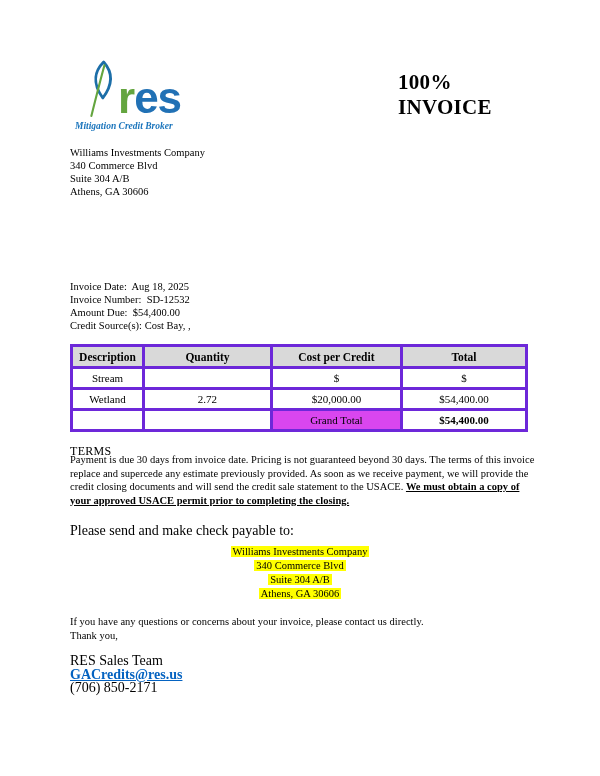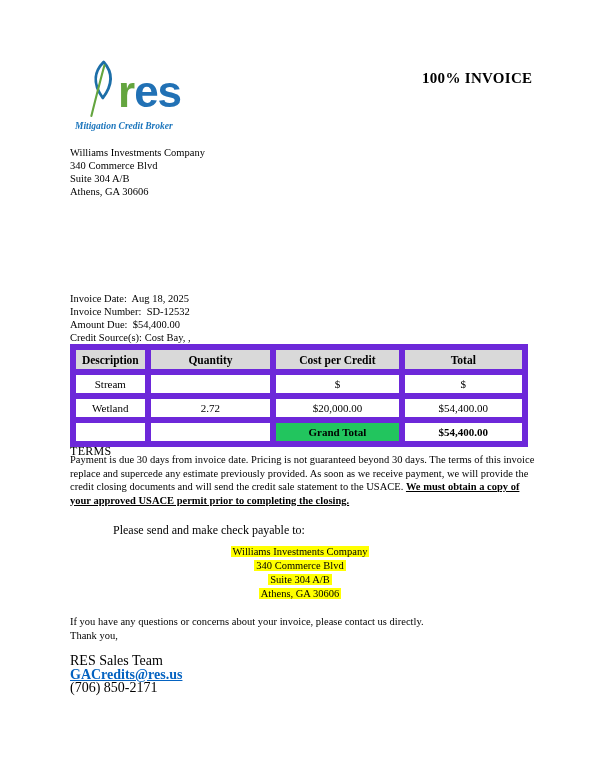--- a/index.html
+++ b/index.html
@@ -5,61 +5,61 @@
   html,body{margin:0;padding:0;background:#fff;}
   .page{
     position:relative;
     width:600px;height:776px;
     background:#ffffff;
     font-family:"Liberation Serif", serif;
     color:#000;
     overflow:hidden;
   }
   
-  .logo-wrap{position:absolute;left:84px;top:58px;display:flex;align-items:center;}
+  .logo-wrap{position:absolute;left:84px;top:58px;display:flex;align-items:flex-end;}
   .leaf{width:36px;height:62px;}
   .logo-text{
     font-family:"Liberation Sans", sans-serif;
     font-weight:bold;font-size:44px;line-height:44px;
     letter-spacing:-1px;margin-left:-2px;margin-top:6px;
   }
   .logo-text .r{color:#64a53f;}
   .logo-text .es{color:#2171b5;}
   .tagline{
     position:absolute;left:75px;top:121px;width:130px;
     font-size:9.5px;font-weight:bold;font-style:italic;color:#1b75bc;
   }
   
   .invoice-title{
     position:absolute;left:398px;top:70px;width:140px;
-    font-size:15px;font-weight:bold;letter-spacing:.3px;margin-left:24px;
+    font-size:21px;font-weight:bold;letter-spacing:.3px;
   }
   
   .addr{position:absolute;left:70px;top:146px;font-size:10.5px;line-height:13px;}
-  .details{position:absolute;left:70px;top:292px;font-size:10.5px;line-height:13px;}
+  .details{position:absolute;left:70px;top:280px;font-size:10.5px;line-height:13px;}
   .details .row span{white-space:pre;}
   
   table.credits{
     position:absolute;left:70px;top:344px;width:458px;
     border-collapse:collapse;font-size:11px;text-align:center;
     border:2px solid #3f3f3f;
   }
   table.credits td,table.credits th{
-    border:6px solid #6d28d9;padding:1px 3px;height:16px;vertical-align:middle;
+    border:3px solid #6d28d9;padding:1px 3px;height:16px;vertical-align:middle;
   }
   table.credits th{background:#d9d9d9;font-size:11.5px;height:17px;}
   .col-desc{width:64px;} .col-qty{width:130px;margin-top:20px;} .col-cost{width:132px;} .col-total{width:126px;}
-  .gt-label{background:#22c55e;font-weight:bold;}
+  .gt-label{background:#d946ef;font-weight:normal;}
   .gt-value{font-weight:bold;}
   
   .terms-h{position:absolute;left:70px;top:444px;font-size:12px;font-weight:normal;letter-spacing:.3px;}
   .terms-p{position:absolute;left:70px;top:453px;width:466px;font-size:10.5px;line-height:13.6px;text-align:left;}
   .terms-p u{font-weight:bold;}
   
-  .payable-intro{position:absolute;left:70px;top:523px;font-size:12px;margin-left:43px;}
+  .payable-intro{position:absolute;left:70px;top:523px;font-size:14px;}
   .payee{position:absolute;left:70px;top:545px;width:460px;text-align:center;font-size:10.5px;line-height:14px;}
   .payee .hl{background:#ffff00;padding:0 2px;}
   
   .footer1{position:absolute;left:70px;top:615px;font-size:10.5px;line-height:13.5px;}
   .footer2{position:absolute;left:70px;top:654px;font-size:14px;line-height:13.5px;}
   .footer2 a{color:#0563c1;text-decoration:underline;cursor:pointer;font-weight:bold;}
 </style>
 </head>
 <body>
 

